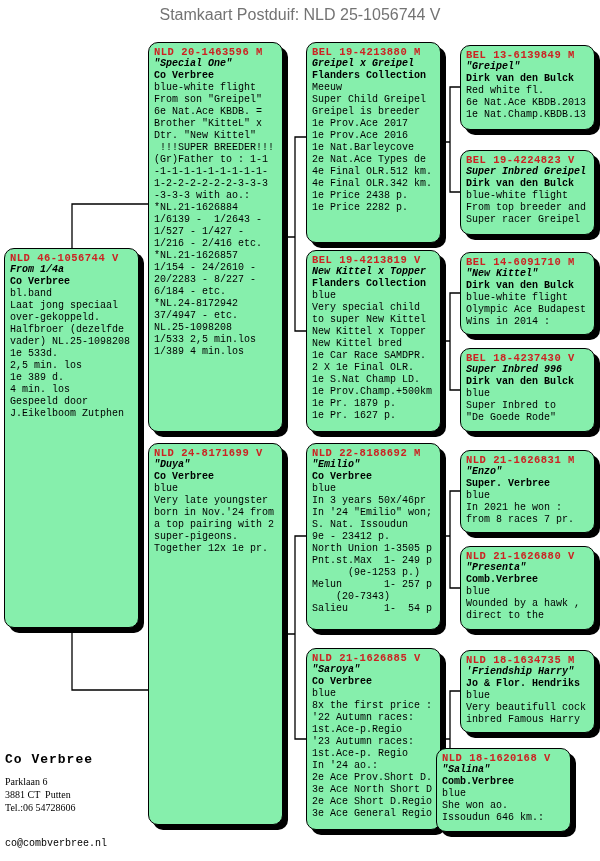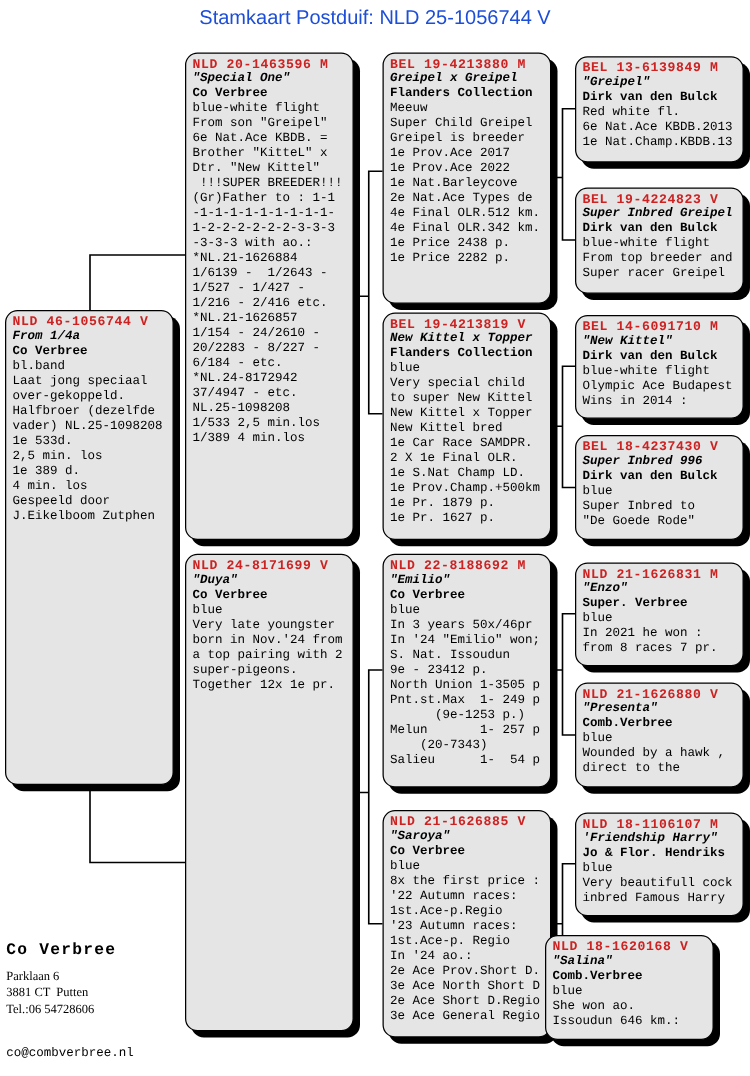--- a/index.html
+++ b/index.html
@@ -1,21 +1,21 @@
 <!DOCTYPE html>
 <html><head>
 <meta charset="utf-8">
 <style>
   html,body{margin:0;padding:0;background:#ffffff;}
   #card{position:relative;width:600px;height:861px;background:#ffffff;overflow:hidden;
         font-family:"Liberation Mono","DejaVu Sans Mono",monospace;color:#000;}
   #title{position:absolute;top:6px;left:0;width:100%;text-align:center;
-         font-family:"Liberation Sans","DejaVu Sans",sans-serif;font-size:16px;color:#1d4ed8;}
+         font-family:"Liberation Sans","DejaVu Sans",sans-serif;font-size:16px;color:#737373;}
   svg.wires{position:absolute;left:0;top:0;width:600px;height:861px;}
-  .pbox{position:absolute;box-sizing:border-box;background:#e5e5e5;border:1.5px solid #000;
+  .pbox{position:absolute;box-sizing:border-box;background:#86efac;border:1.5px solid #000;
         border-radius:10px;box-shadow:5px 5px 0 #000;padding:3px 5px;
         font-size:10px;line-height:12px;}
   .ring{font-weight:bold;color:#cc2222;font-size:10.5px;letter-spacing:0.5px;white-space:pre;}
   .pname{font-style:italic;font-weight:bold;white-space:pre;}
   .powner{font-weight:bold;white-space:pre;}
   .plines{white-space:pre;}
   #owner-block{position:absolute;left:5px;top:752px;}
   .owner-name{font-weight:bold;font-size:13px;letter-spacing:1px;margin-bottom:8px;}
   .owner-address{white-space:pre;font-size:10px;line-height:13px;font-family:Liberation Serif, serif;}
   .owner-email{font-size:10px;margin-top:24px;}
@@ -99,21 +99,21 @@
   </div>
 
   <div class="pbox" style="left:306px;top:42px;width:135px;height:201px">
     <div class="ring">BEL 19-4213880 M</div>
     <div class="pname">Greipel x Greipel</div>
     <div class="powner">Flanders Collection</div>
     <div class="plines">Meeuw
 Super Child Greipel
 Greipel is breeder
 1e Prov.Ace 2017
-1e Prov.Ace 2022
+1e Prov.Ace 2016
 1e Nat.Barleycove
 2e Nat.Ace Types de
 4e Final OLR.512 km.
 4e Final OLR.342 km.
 1e Price 2438 p.
 1e Price 2282 p.</div>
   </div>
 
   <div class="pbox" style="left:306px;top:250px;width:135px;height:182px">
     <div class="ring">BEL 19-4213819 V</div>
@@ -214,21 +214,21 @@
   <div class="pbox" style="left:460px;top:546px;width:135px;height:84px">
     <div class="ring">NLD 21-1626880 V</div>
     <div class="pname">"Presenta"</div>
     <div class="powner">Comb.Verbree</div>
     <div class="plines">blue
 Wounded by a hawk ,
 direct to the</div>
   </div>
 
   <div class="pbox" style="left:460px;top:650px;width:135px;height:83px">
-    <div class="ring">NLD 18-1106107 M</div>
+    <div class="ring">NLD 18-1634735 M</div>
     <div class="pname">'Friendship Harry"</div>
     <div class="powner">Jo &amp; Flor. Hendriks</div>
     <div class="plines">blue
 Very beautifull cock
 inbred Famous Harry</div>
   </div>
 
   <div class="pbox" style="left:436px;top:748px;width:135px;height:84px">
     <div class="ring">NLD 18-1620168 V</div>
     <div class="pname">"Salina"</div>

